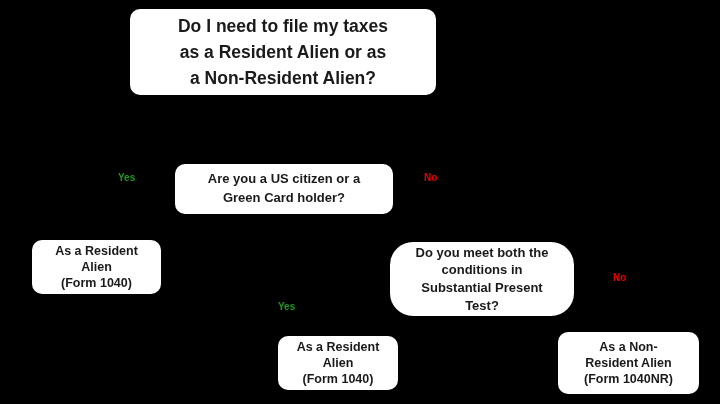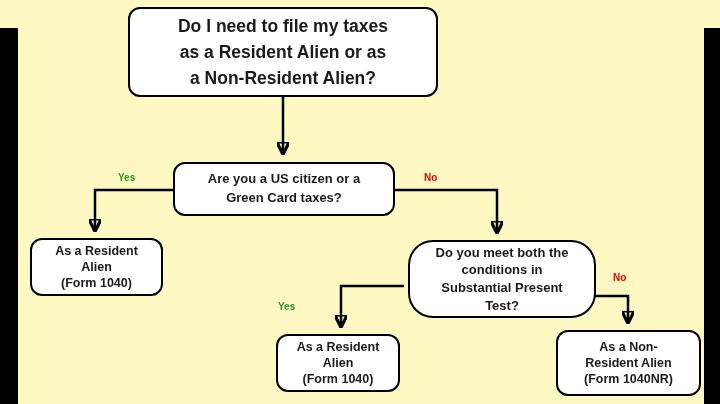--- a/index.html
+++ b/index.html
@@ -1,20 +1,20 @@
 <!DOCTYPE html>
 <html style="--yes: #1f9b1f; --no: #e60000; --box_border: #000000; --box_fill: #ffffff;"><head>
 <meta charset="utf-8">
 <style>
   html, body { margin: 0; padding: 0; background: #ffffff; }
   .stage {
     position: relative;
     width: 720px;
     height: 404px;
-    background: #fef9c3;
+    background: #000000;
     overflow: hidden;
     font-family: "Liberation Sans", sans-serif;
   }
   .pillar {
     position: absolute;
     top: 28px;
     bottom: 0;
     background: #000000;
   }
   .pillar-left  { left: 0;  width: 18px; }
@@ -43,21 +43,21 @@
     text-align: center;
     font-weight: bold;
     color: #1a1a1a;
     white-space: pre-line;
     box-sizing: border-box;
     padding: 2px 6px;
   }
   .node-root   { left: 128px; top: 7px;   width: 310px; height: 90px; font-size: 17.5px; line-height: 1.5; }
   .node-q1     { left: 173px; top: 162px; width: 222px; height: 54px; font-size: 13px;   line-height: 1.45; }
   .node-res1   { left: 30px;  top: 238px; width: 133px; height: 58px; font-size: 12.5px; line-height: 1.3; }
-  .node-q2     { left: 408px; top: 240px; width: 188px; height: 78px; font-size: 13px;   line-height: 1.35; border-radius: 25px; }
+  .node-q2     { left: 388px; top: 240px; width: 188px; height: 78px; font-size: 13px;   line-height: 1.35; border-radius: 25px; }
   .node-res2   { left: 276px; top: 334px; width: 124px; height: 58px; font-size: 12.5px; line-height: 1.3; }
   .node-res3   { left: 556px; top: 330px; width: 145px; height: 66px; font-size: 12.5px; line-height: 1.3; }
 
   .edge-label {
     position: absolute;
     font-weight: bold;
     font-size: 10px;
   }
   .yes-label { color: var(--yes, #1f9b1f); }
   .no-label  { color: var(--no, #e60000); }
@@ -85,21 +85,21 @@
     <path d="M 395 190 H 497 V 231" marker-end="url(#arrow)"></path>
     <path d="M 404 286 H 341 V 325" marker-end="url(#arrow)"></path>
     <path d="M 592 296 H 628 V 321" marker-end="url(#arrow)"></path>
   </svg>
 
   <div class="node node-root">Do I need to file my taxes
 as a Resident Alien or as
 a Non-Resident Alien?</div>
 
   <div class="node node-q1">Are you a US citizen or a
-Green Card taxes?</div>
+Green Card holder?</div>
 
   <div class="node node-res1">As a Resident
 Alien
 (Form 1040)</div>
 
   <div class="node node-q2">Do you meet both the
 conditions in
 Substantial Present
 Test?</div>
 

